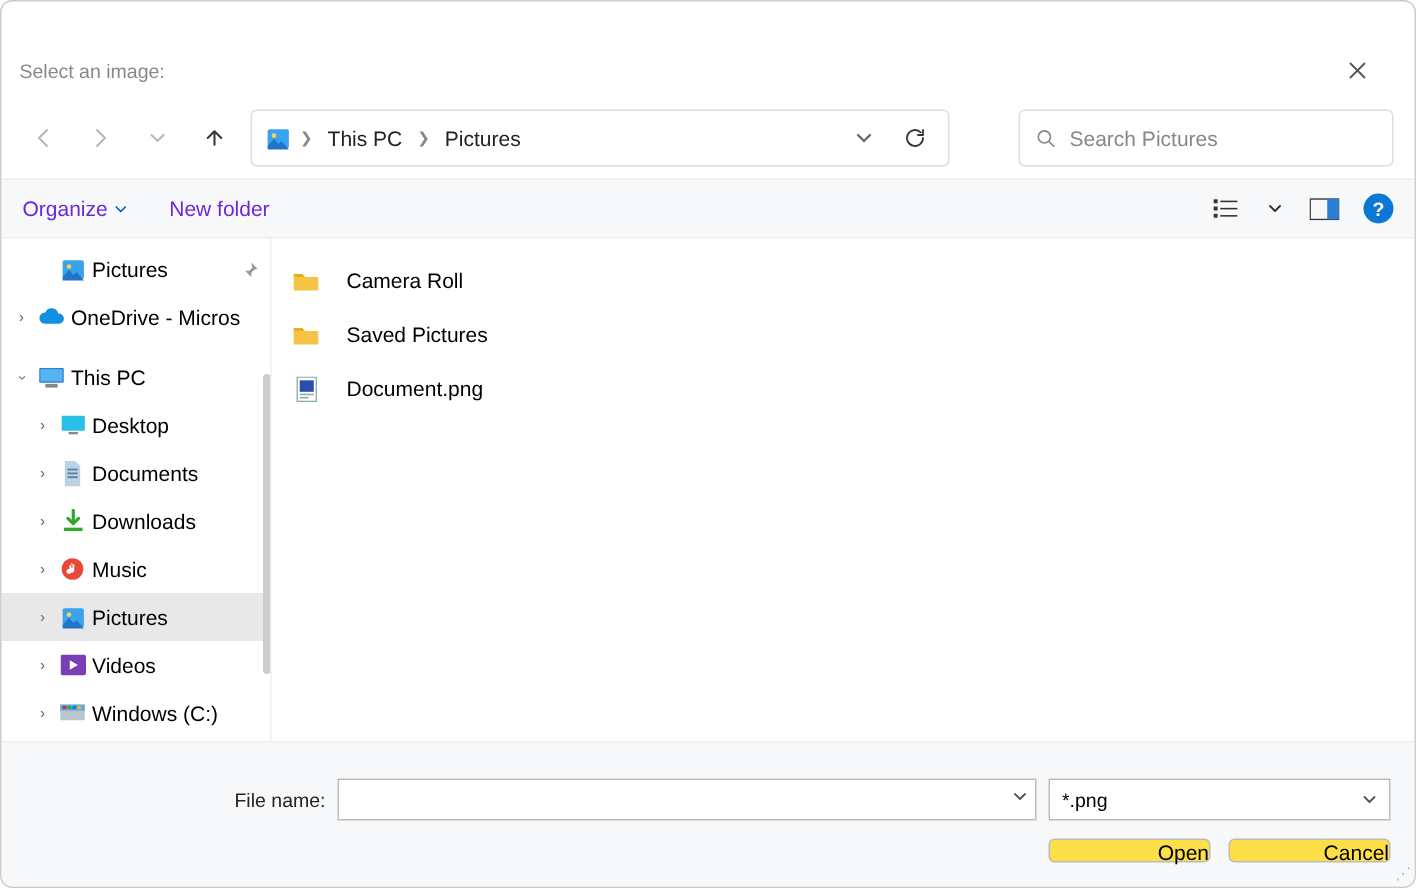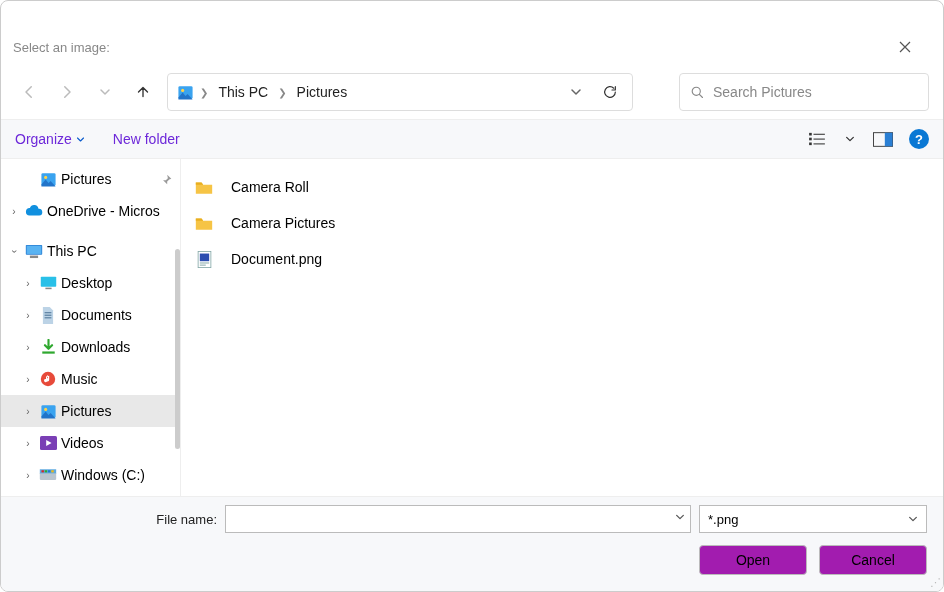--- a/index.html
+++ b/index.html
@@ -39,29 +39,29 @@
 .exp { width: 14px; font-size: 10px; color: #666; text-align: center; }
 .exp.none { visibility: hidden; }
 .ico { width: 18px; height: 18px; display: flex; align-items: center; justify-content: center; font-size: 14px; }
 .pin { margin-left:auto; margin-right:8px; color:#888; font-size:12px; }
 .indent1 { padding-left: 20px; }
 
 .filelist { flex: 1; padding: 14px 10px; overflow: auto; }
 .file-row { height: 28px; display: flex; align-items: center; gap: 18px; padding: 0 4px; font-size: 14px; cursor: pointer; margin-bottom:8px; }
 
 
-.footer { background: #f7f8fa; border-top: 1px solid #eee; padding: 8px 16px 16px; }
+.footer { background: #f7f8fa; border-top: 1px solid #eee; padding: 24px 16px 16px; }
 .fn-row { display: flex; align-items: center; gap: 8px; margin-bottom: 12px; }
 .fn-label { width: 200px; text-align: right; font-size: 13px; color: #222; }
 .fn-input { flex: 1; position: relative; }
 .fn-input input { width: 100%; height: 28px; border: 1px solid #bbb; padding: 0 24px 0 6px; font-size: 13px; background: #fff; }
 .fn-chevron { position: absolute; right: 6px; top: 7px; font-size: 10px; color: #555; pointer-events:none; }
 .filter-sel { width: 228px; height: 28px; border: 1px solid #bbb; background: #fff; display: flex; align-items: center; padding: 0 8px; font-size: 13px; justify-content: space-between; cursor:pointer; }
 .btn-row { display: flex; justify-content: flex-end; gap: 12px; }
-.btn { width: 108px; height: 30px; border: 1px solid #bbb; background: #a21caf; border-radius: 4px; font-size: 14px; cursor: pointer; }
+.btn { width: 108px; height: 16px; border: 1px solid #bbb; background: #fde047; border-radius: 4px; font-size: 14px; cursor: pointer; text-align: right; }
 
 
 svg { display:block; }
 .folder-ico { width:18px; height:15px; }
 .pic-ico { width:17px; height:17px; }
 .resize-grip { position:absolute; right:4px; bottom:2px; color:#bbb; font-size:11px; letter-spacing:-2px; }
 </style>
 </head>
 <body>
 
@@ -299,21 +299,21 @@
         </span>
       <span>Camera Roll</span>
     </div>
     <div class="file-row">
       <span class="ico">
           <svg class="folder-ico" viewBox="0 0 22 18">
             <path d="M1 3h7l2 2.5h11v11H1z" fill="#f6c445"></path>
             <path d="M1 3h7l2 2.5H1z" fill="#e8ae1f"></path>
           </svg>
         </span>
-      <span>Camera Pictures</span>
+      <span>Saved Pictures</span>
     </div>
     <div class="file-row">
       <span class="ico">
           <svg width="15" height="17" viewBox="0 0 16 20">
             <rect x="0.5" y="0.5" width="15" height="19" fill="#fff" stroke="#8aa"></rect>
             <rect x="2.5" y="3" width="11" height="9" fill="#2b4db0"></rect>
             <rect x="2.5" y="13.5" width="11" height="1.2" fill="#8aa"></rect>
             <rect x="2.5" y="16" width="7" height="1.2" fill="#8aa"></rect>
           </svg>
         </span>

